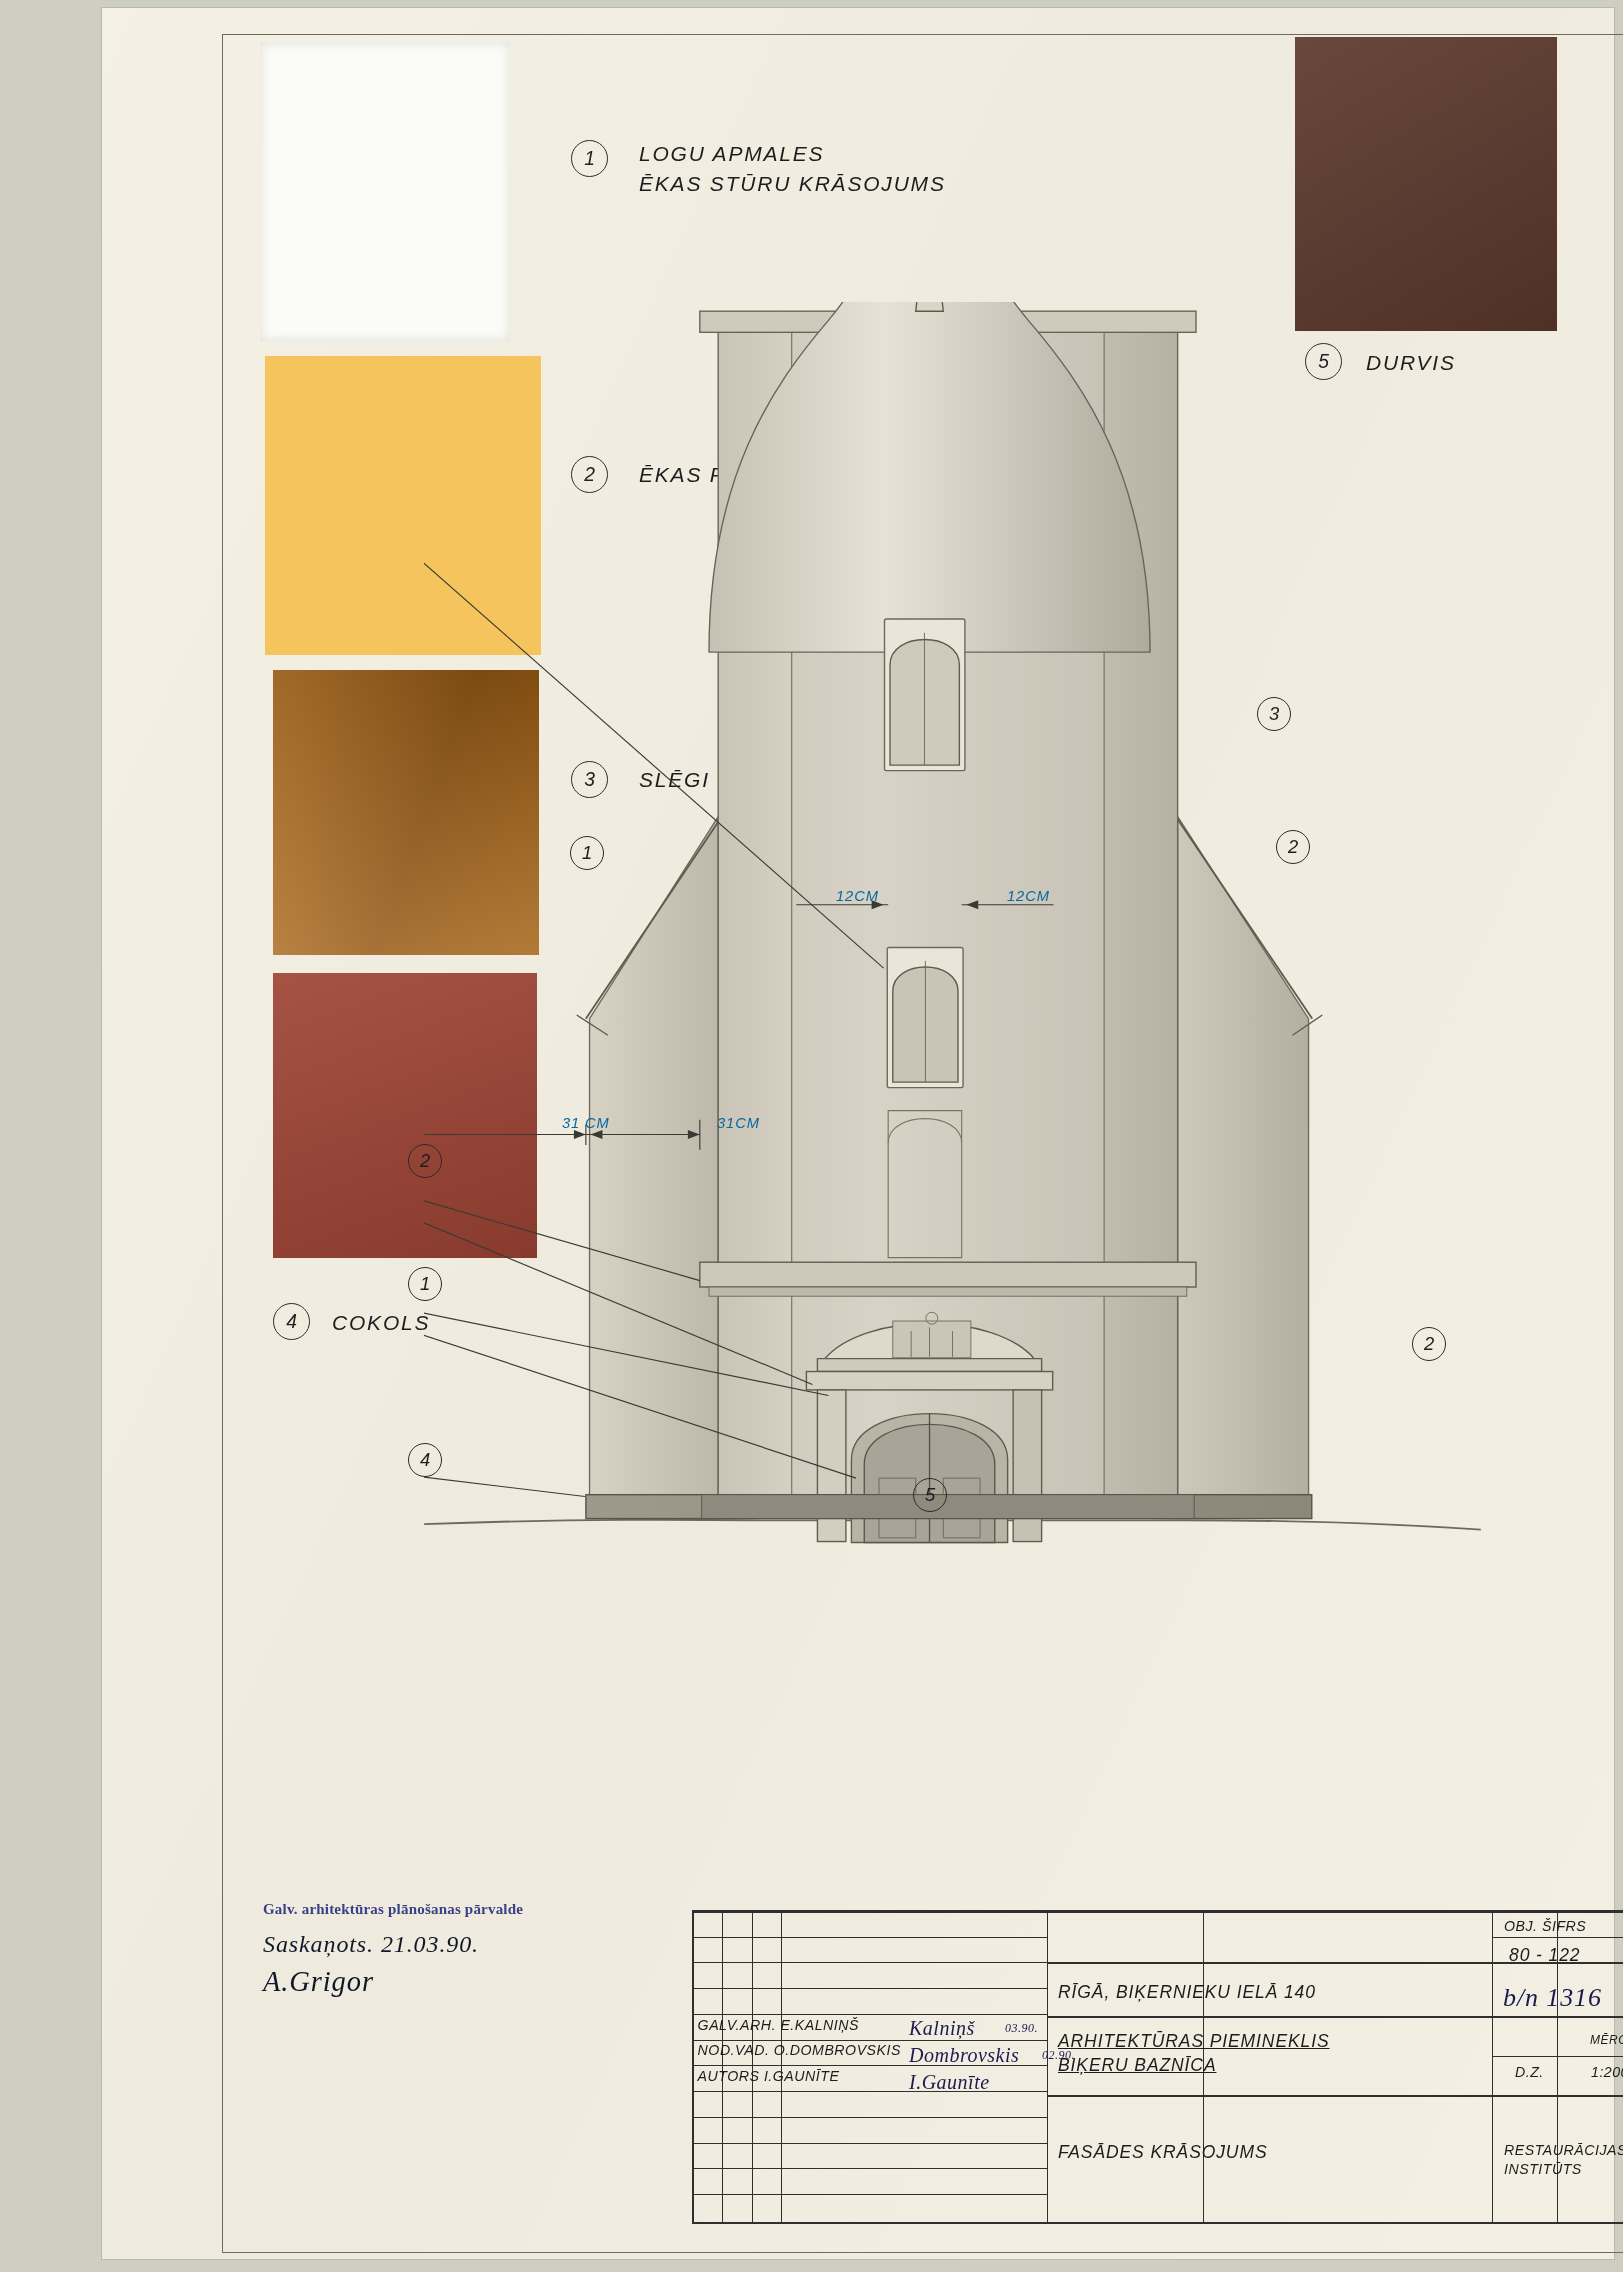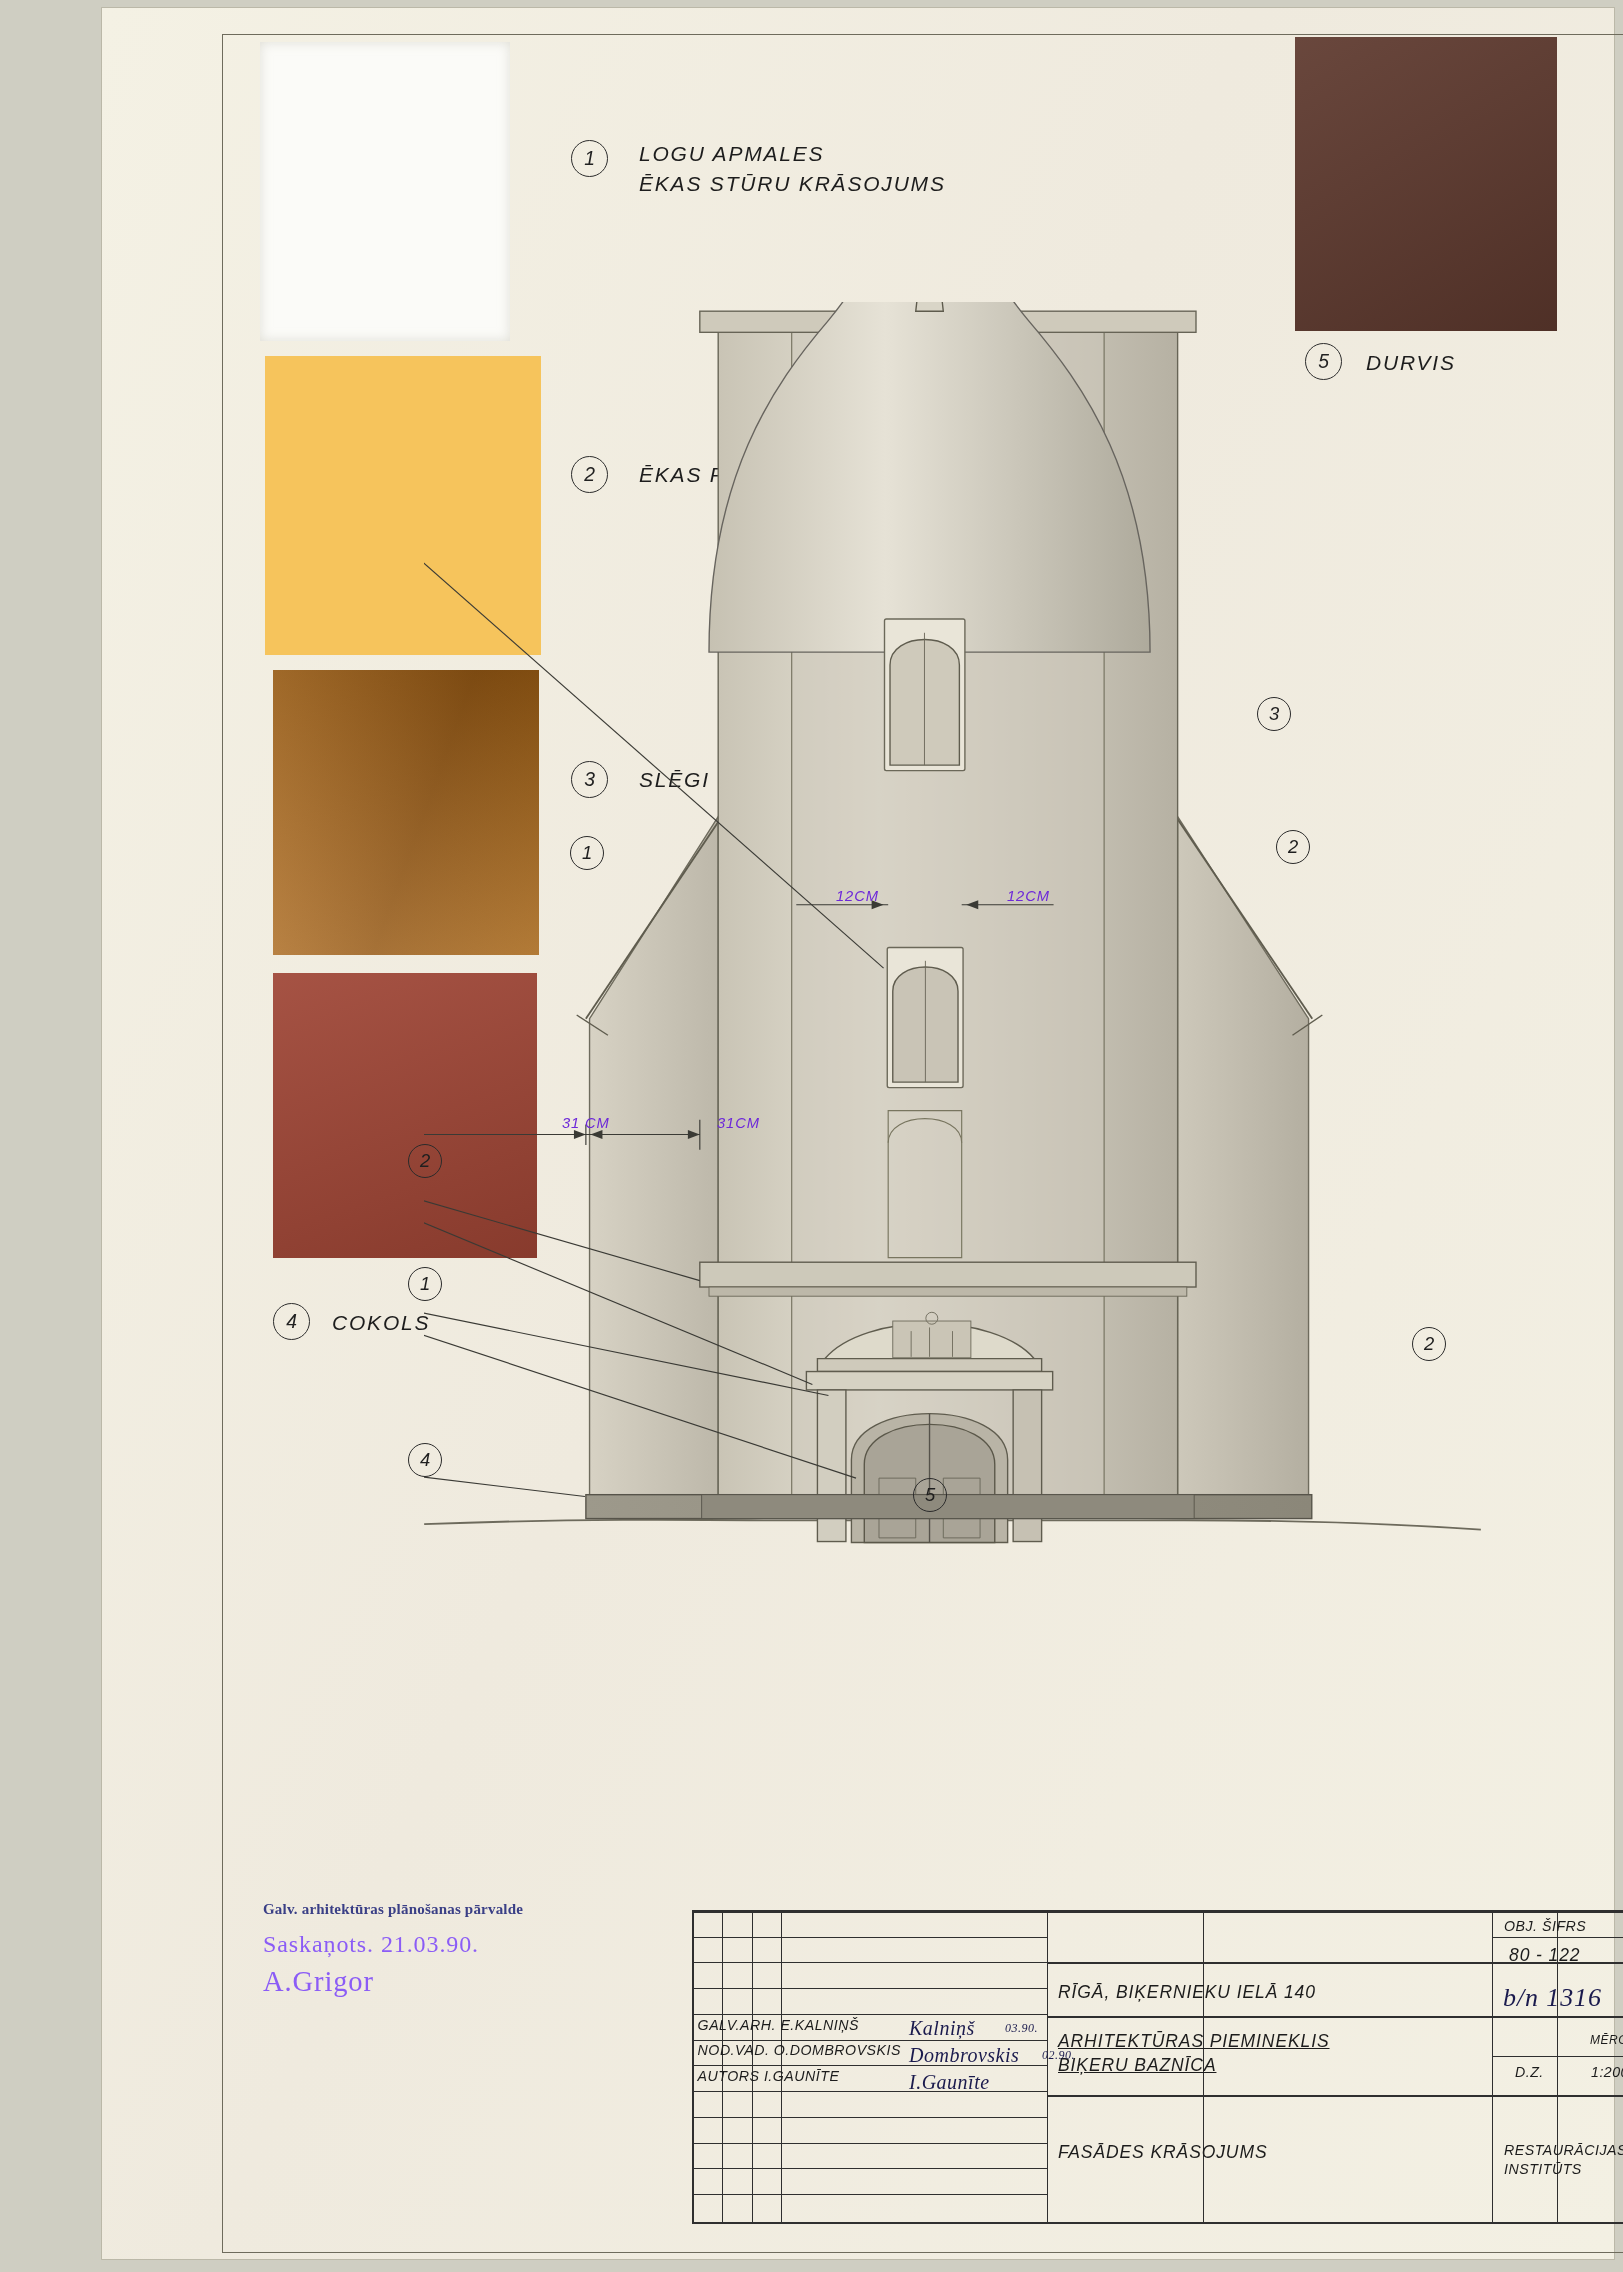--- a/index.html
+++ b/index.html
@@ -77,30 +77,31 @@
 
   
   .drawing { position:absolute; left:322px; top:294px; width:1057px; height:1608px; }
   .drawing svg { display:block; }
 
   
   .cb { position:absolute; width:32px; height:32px; border:1.4px solid #2b2b2b; border-radius:50%;
         display:flex; align-items:center; justify-content:center; font-size:18.4px; font-style:italic; color:#1f1f1f; }
 
   .dim-label {
-    position:absolute; font-size:14.7px; font-style:italic; color:#6d28d9; letter-spacing:0.9px;
+    position:absolute; font-size:14.7px; font-style:italic; color:#0369a1; letter-spacing:0.9px;
   }
 
   
   .stamp { position:absolute; left:161px; top:1893px; width:464px; height:216px; }
   .stamp .l1 { font-family:"Liberation Serif", serif; font-weight:bold; font-size:15px; color:#3a3f86; letter-spacing:0.2px; }
   .stamp .l2 { font-family:"Liberation Serif", serif; font-weight:bold; font-size:19px; color:#3a3f86; line-height:1.28; }
   .hand {
     font-family:"Liberation Serif", serif;
-    color:#8b5cf6;
+    font-style:italic;
+    color:#0f172a;
     font-size:24px;
     letter-spacing:0.9px;
   }
   .hand2 { font-size:28.5px; }
 
   
   .titleblock {
     position:absolute;
     left:590px; top:1902px;
     width:990px; height:312px;

